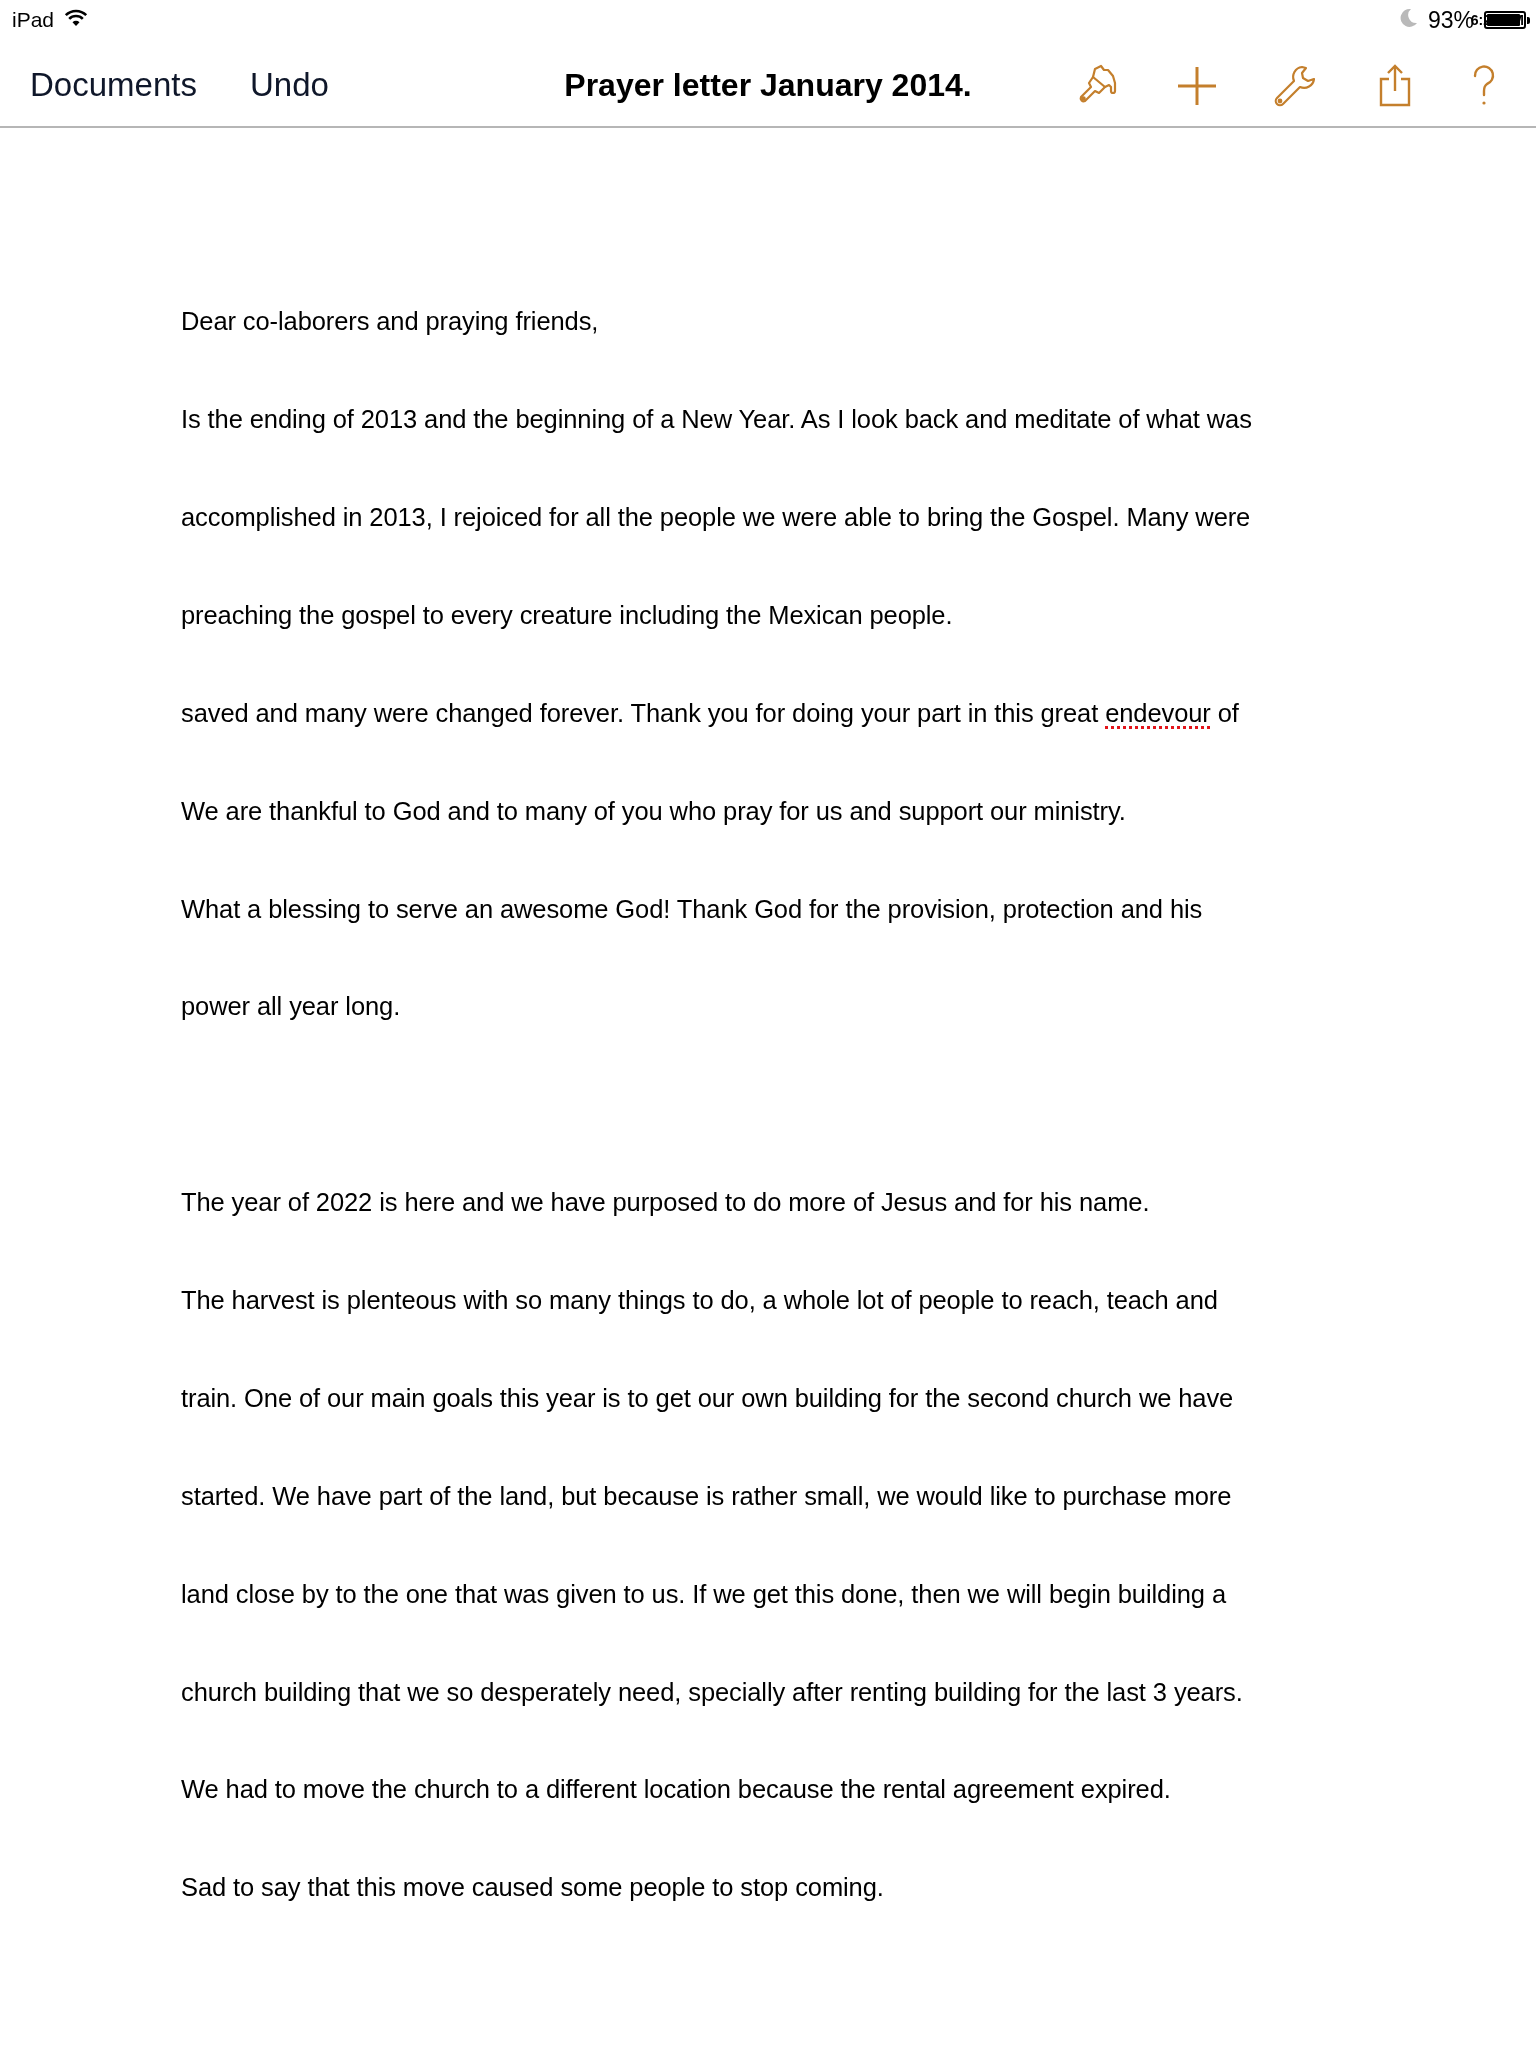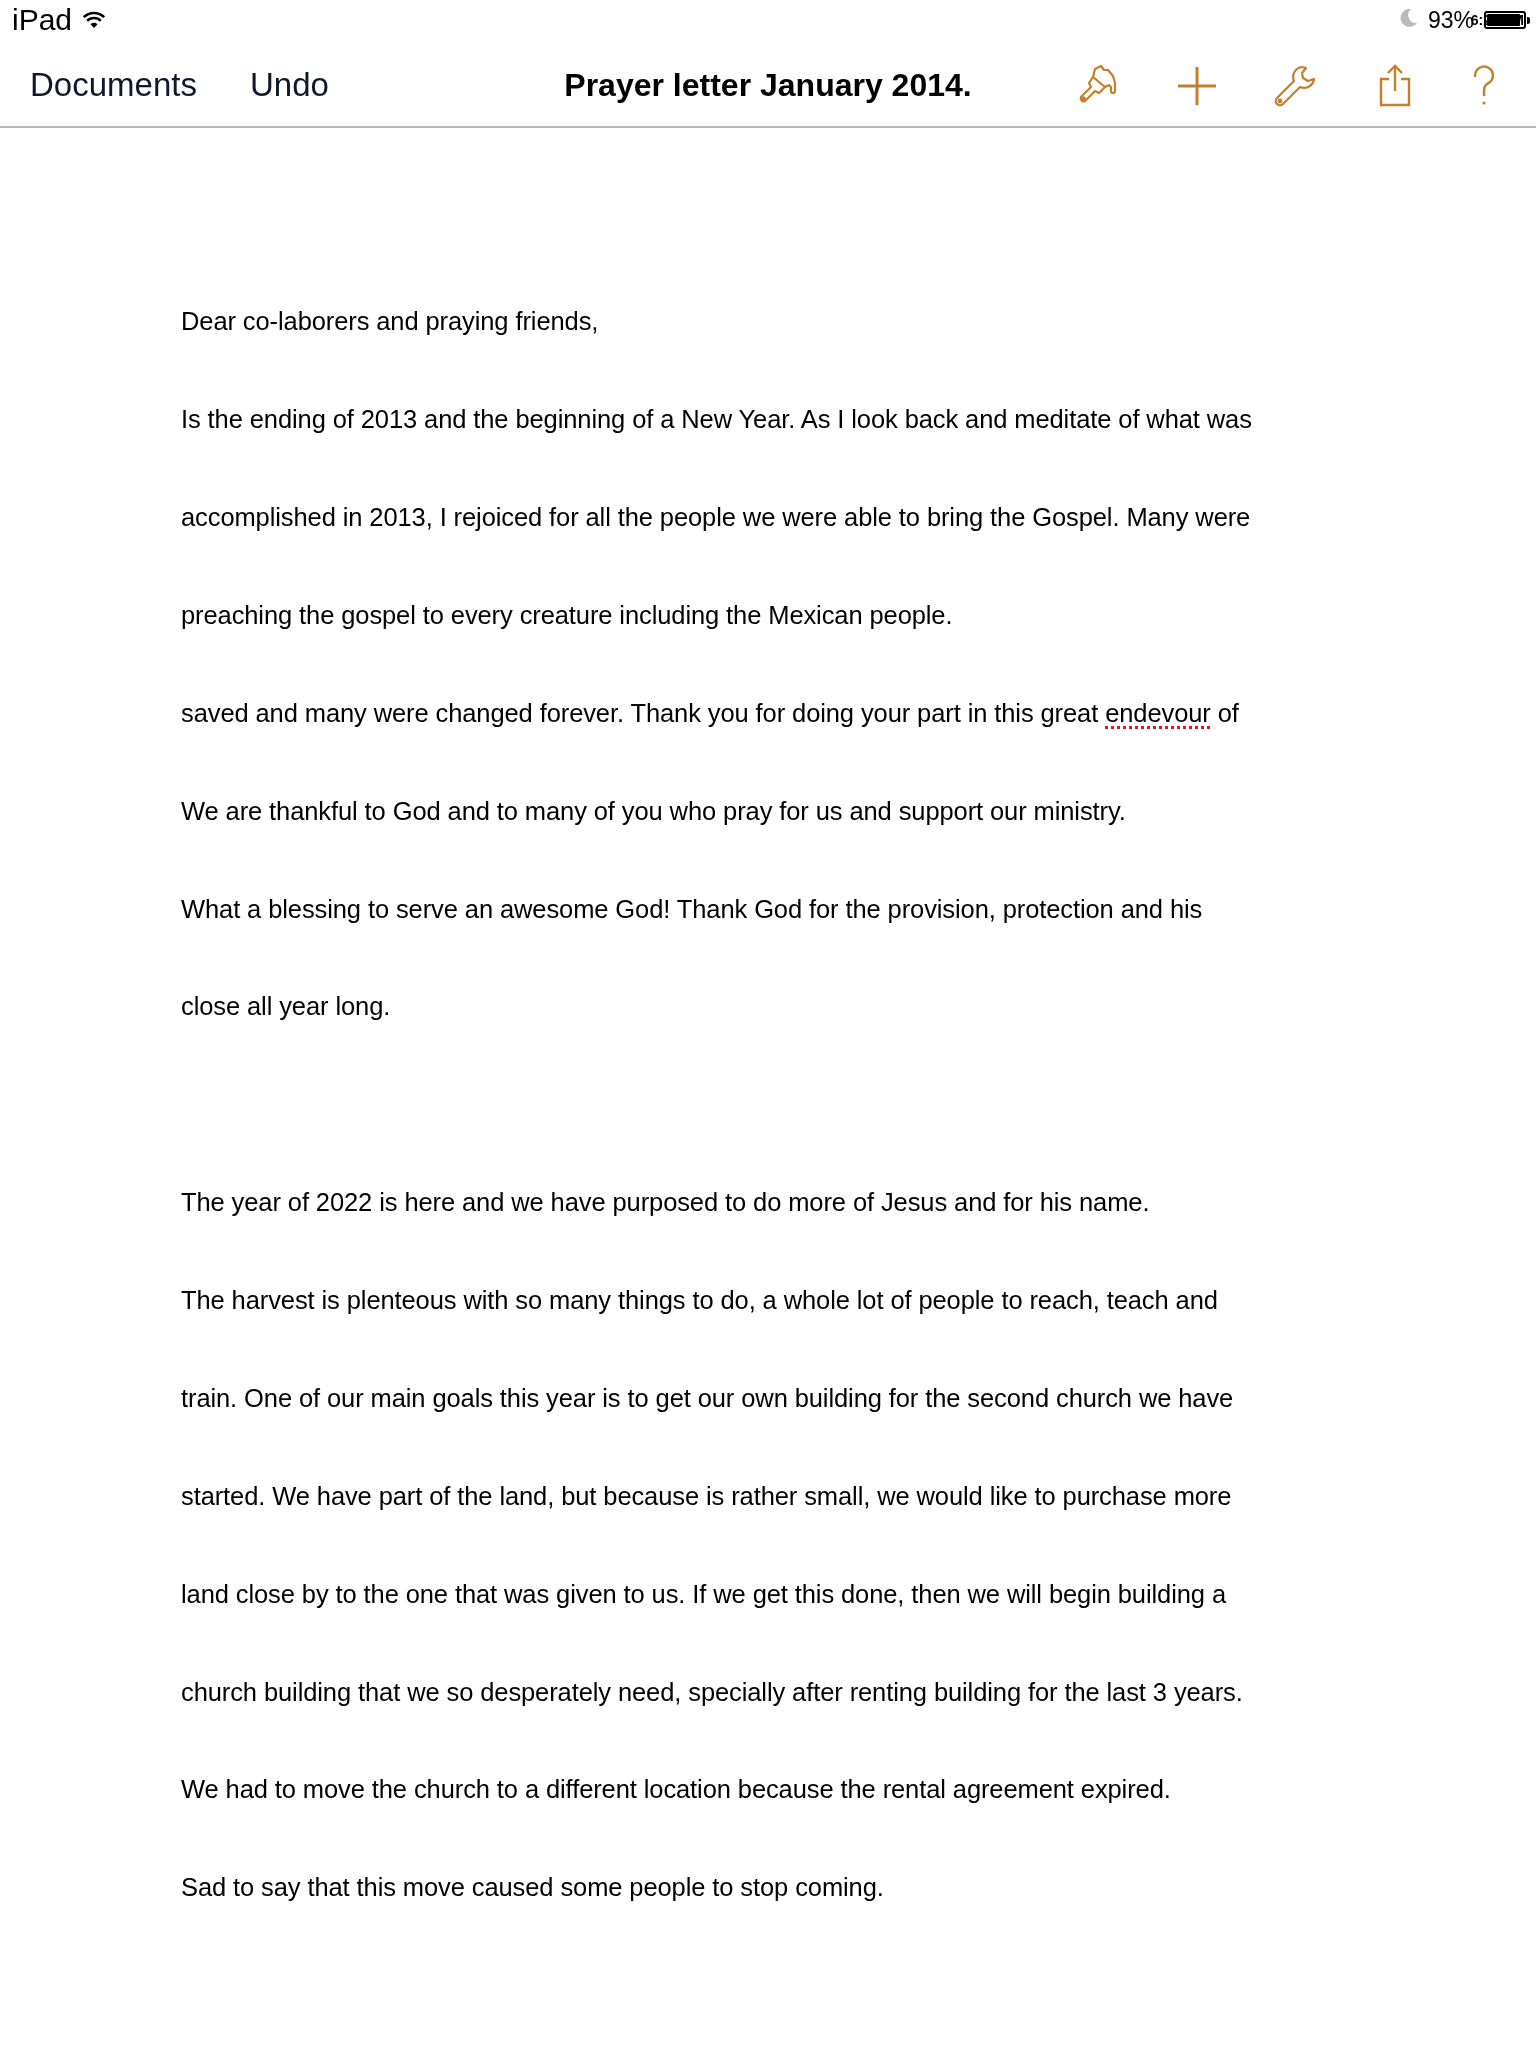--- a/index.html
+++ b/index.html
@@ -1,21 +1,21 @@
 <!DOCTYPE html>
 <html><head>
 <meta charset="utf-8">
 <style>
   * { box-sizing: border-box; margin: 0; padding: 0; }
   html, body { width: 1536px; height: 2048px; background: #ffffff; overflow: hidden; }
   body { position: relative; font-family: "Liberation Sans", sans-serif; color: #000; }
 
   
   .status-bar { position: absolute; left: 0; top: 0; width: 1536px; height: 40px; }
-  .sb-left { position: absolute; left: 12px; top: 6px; height: 28px; display: flex; align-items: center; gap: 10px; font-size: 30px; }
+  .sb-left { position: absolute; left: 12px; top: 6px; height: 28px; display: flex; align-items: center; gap: 10px; font-size: 21px; }
   .sb-center { position: absolute; left: 0; right: 12px; top: 6px; text-align: right; font-size: 14px; font-weight: bold; height: 28px; line-height: 28px; }
   .sb-right { position: absolute; right: 10px; top: 6px; height: 28px; display: flex; align-items: center; gap: 10px; font-size: 23px; }
   .battery { position: relative; width: 42px; height: 18px; border: 2px solid #000; border-radius: 3px; padding: 1px; }
   .battery-fill { height: 100%; background: #000; border-radius: 1px; }
   .battery-nub { position: absolute; right: -6px; top: 4px; width: 3px; height: 7px; background: #000; border-radius: 0 2px 2px 0; }
 
   
   .toolbar { position: absolute; left: 0; top: 40px; width: 1536px; height: 88px; border-bottom: 2px solid #b6b6b6; }
   .tb-btn { position: absolute; top: 25px; font-size: 33px; color: #0f172a; cursor: pointer; line-height: 40px; }
   .doc-title { position: absolute; left: 0; right: 0; top: 24px; text-align: center; font-size: 32px; font-weight: bold; line-height: 42px; }
@@ -98,21 +98,21 @@
 
 <div class="page">
   <div class="doc-body">
     <span class="line">Dear co-laborers and praying friends,</span>
     <span class="line">Is the ending of 2013 and the beginning of a New Year. As I look back and meditate of what was</span>
     <span class="line">accomplished in 2013, I rejoiced for all the people we were able to bring the Gospel. Many were</span>
     <span class="line">preaching the gospel to every creature including the Mexican people.</span>
     <span class="line"><span>saved and many were changed forever. Thank you for doing your part in this great </span><span class="spell-err">endevour</span><span> of</span></span>
     <span class="line">We are thankful to God and to many of you who pray for us and support our ministry.</span>
     <span class="line">What a blessing to serve an awesome God! Thank God for the provision, protection and his</span>
-    <span class="line">close all year long.</span>
+    <span class="line">power all year long.</span>
     <span class="line"></span>
     <span class="line">The year of 2022 is here and we have purposed to do more of Jesus and for his name.</span>
     <span class="line">The harvest is plenteous with so many things to do, a whole lot of people to reach, teach and</span>
     <span class="line">train. One of our main goals this year is to get our own building for the second church we have</span>
     <span class="line">started. We have part of the land, but because is rather small, we would like to purchase more</span>
     <span class="line">land close by to the one that was given to us. If we get this done, then we will begin building a</span>
     <span class="line">church building that we so desperately need, specially after renting building for the last 3 years.</span>
     <span class="line">We had to move the church to a different location because the rental agreement expired.</span>
     <span class="line">Sad to say that this move caused some people to stop coming.</span>
     <span class="line"></span>

